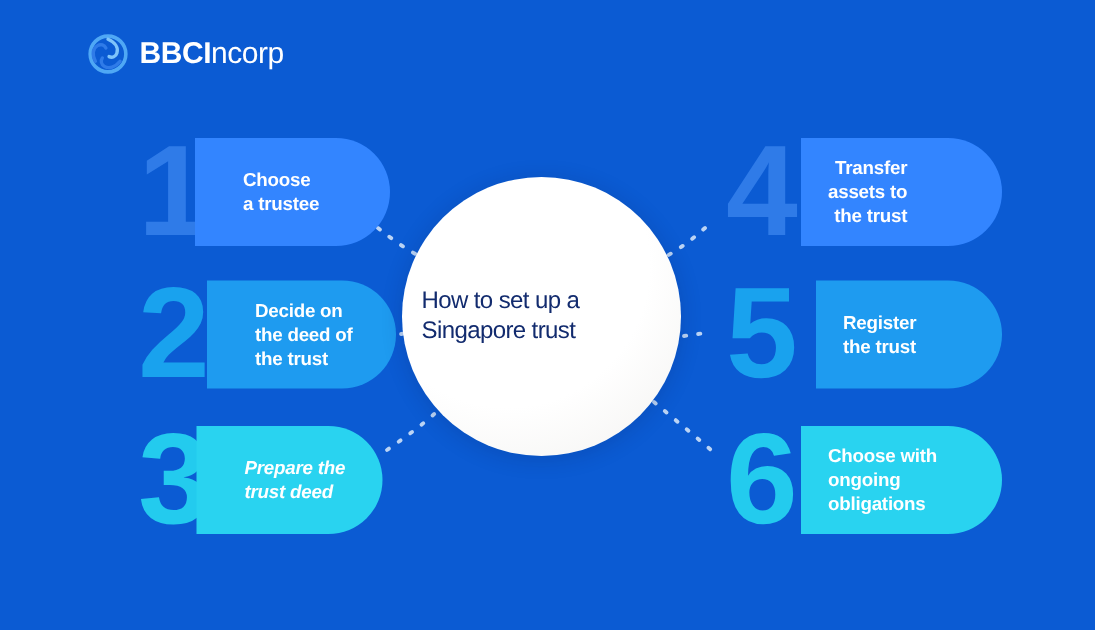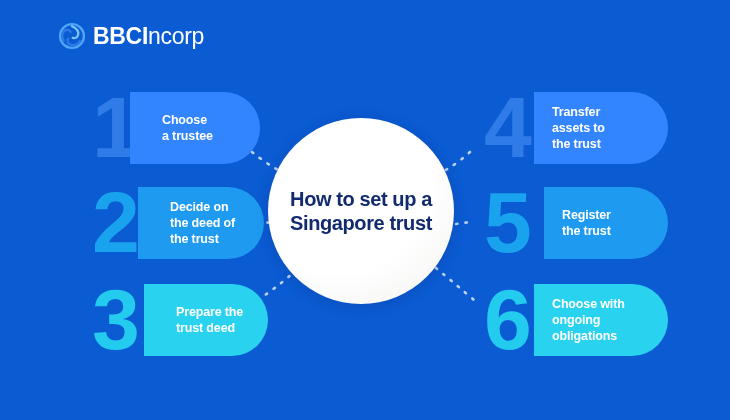--- a/index.html
+++ b/index.html
@@ -30,21 +30,21 @@
     align-items: center;
     gap: 7px;
     z-index: 30;
   }
   .logo-mark {
     width: 28px;
     height: 28px;
     display: block;
   }
   .logo-text {
-    font-size: 23px;
+    font-size: 20px;
     letter-spacing: -0.3px;
     color: #ffffff;
     white-space: nowrap;
     line-height: 1;
   }
   .logo-text .b1 { font-weight: 800; }
   .logo-text .b2 { font-weight: 400; }
 
   
   .connectors {
@@ -65,24 +65,23 @@
     border-radius: 50%;
     background: radial-gradient(circle at 38% 32%, #ffffff 0%, #ffffff 55%, #f2f1ef 100%);
     z-index: 20;
     display: flex;
     align-items: center;
     justify-content: center;
     box-shadow: 0 2px 14px rgba(0,20,70,0.18);
   }
   .center-title {
     color: #122B6E;
-    font-weight: 700;
-    font-size: 20px;
+    font-weight: 400;
+    font-size: 16px;
     line-height: 1.22;
-    text-align: center;
     letter-spacing: -0.4px;
     width: 160px;
   }
 
   
   .step {
     position: absolute;
     height: 72px;
     z-index: 12;
   }
@@ -131,21 +130,21 @@
   }
   .step-right .pill {
     left: 62px;
     width: 134px;
     padding-left: 18px;
     padding-right: 16px;
     border-top-left-radius: 0;
     border-bottom-left-radius: 0;
   }
   .step.s2 .pill { left: 76px; width: 126px; }
-  .step.s3 .pill { left: 82px; width: 124px; }
+  .step.s3 .pill { left: 69px; width: 124px; font-style: italic; }
   .step.s5 .pill { left: 72px; width: 124px; align-items: center; }
   .step.s6 .pill { left: 62px; width: 134px; }
 
   .pill-label {
     color: #ffffff;
     font-weight: 800;
     font-size: 12.5px;
     line-height: 1.3;
     letter-spacing: -0.15px;
   }
@@ -209,21 +208,21 @@
     <span class="numeral">3</span>
     <div class="pill">
       <span class="pill-label" style="white-space: pre-line;">Prepare the
 trust deed</span>
     </div>
   </div>
 
   <div class="step step-right s4 theme-a">
     <span class="numeral">4</span>
     <div class="pill">
-      <span class="pill-label" style="white-space: pre-line;">Transfer
+      <span class="pill-label" style="white-space: pre-line; text-align: right;">Transfer
 assets to
 the trust</span>
     </div>
   </div>
 
   <div class="step step-right s5 theme-b">
     <span class="numeral">5</span>
     <div class="pill">
       <span class="pill-label" style="white-space: pre-line;">Register
 the trust</span>

